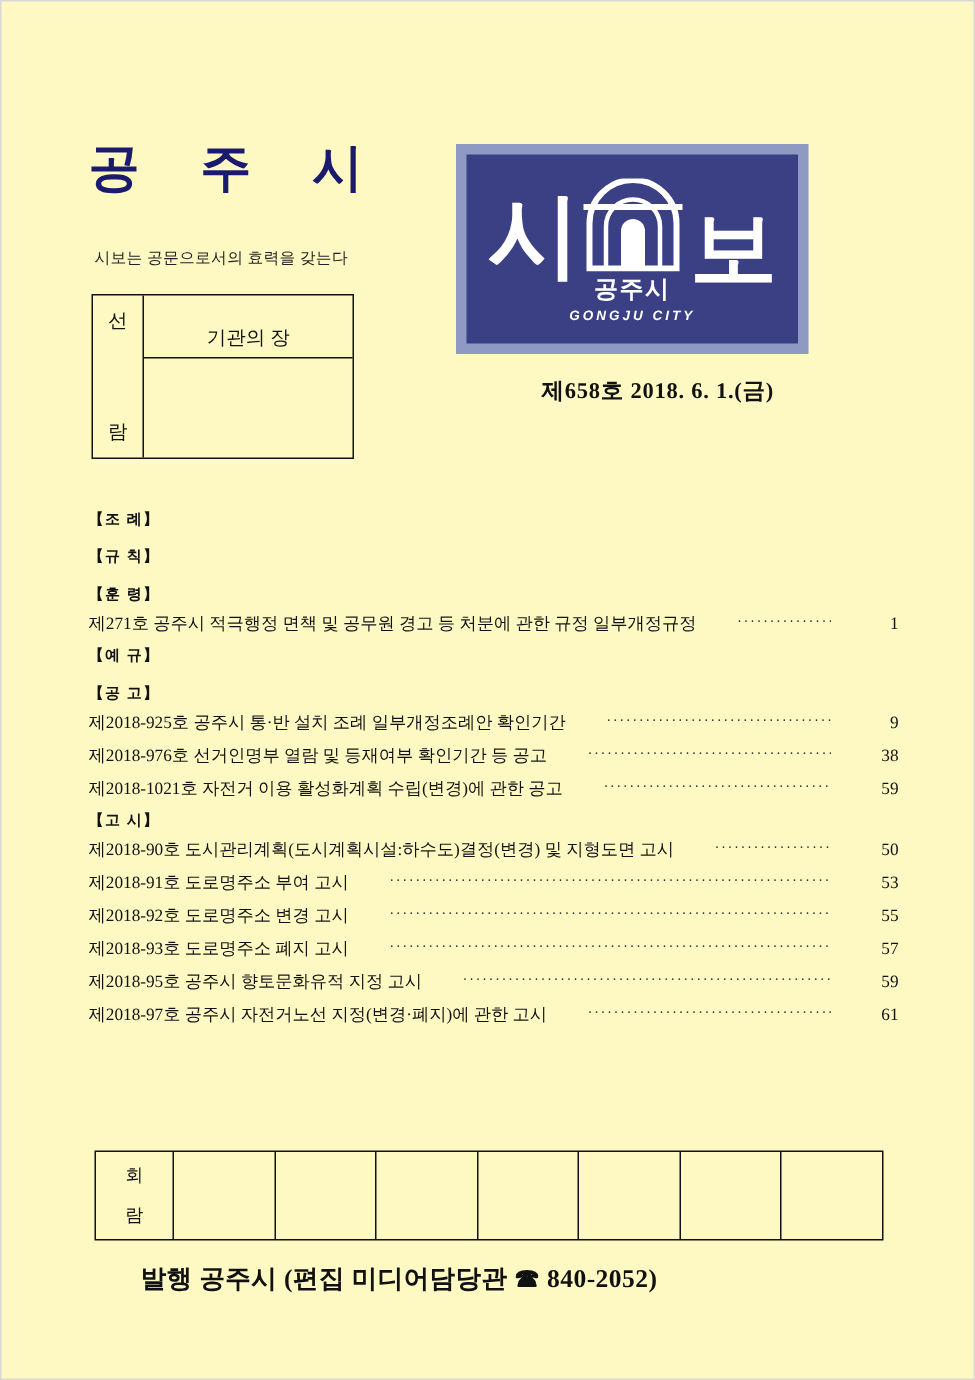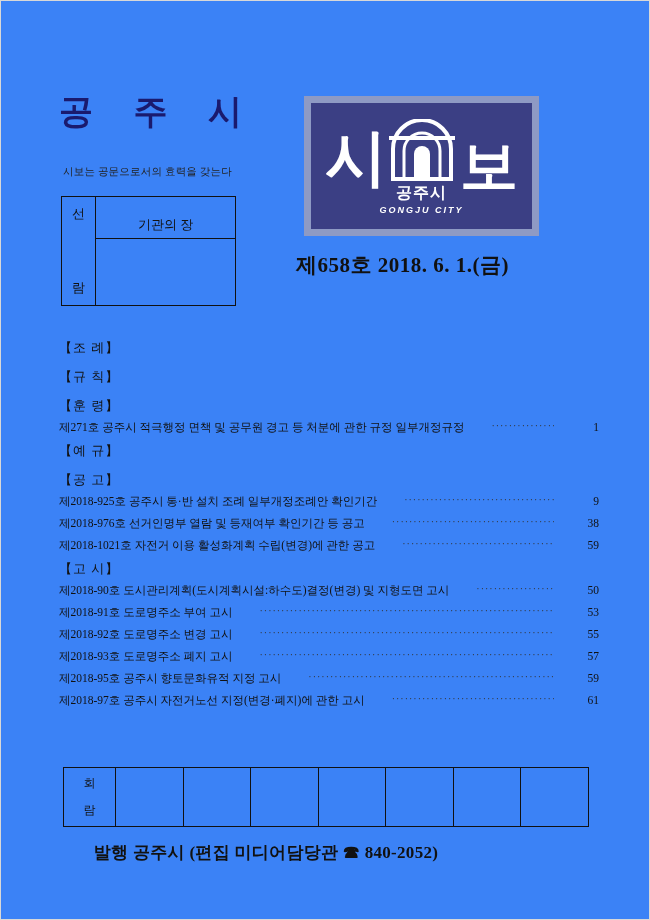--- a/index.html
+++ b/index.html
@@ -15,21 +15,21 @@
     position: relative;
     overflow: hidden;
   }
   .page {
     position: absolute;
     left: 0; top: 0;
     width: 650px;
     height: 920px;
     border: 1px solid #d8d8d8;
     box-sizing: border-box;
-    background: #3b82f6;
+    background: #fef9c3;
   }
 
   
   .masthead {
     position: absolute;
     left: 0; top: 60px;
     width: 650px;
     height: 250px;
   }
   .gongju-title {
@@ -160,39 +160,40 @@
     font-weight: bold;
     color: #ffffff;
     letter-spacing: 2px;
     font-family: "Liberation Sans", sans-serif;
     white-space: nowrap;
     font-style: italic;
   }
 
   .issue-line {
     position: absolute;
-    left: 295px;
+    left: 320px;
     top: 190px;
     width: 235px;
-    font-size: 21px;
+    text-align: center;
+    font-size: 15px;
     font-weight: bold;
     letter-spacing: 0.5px;
     white-space: nowrap;
   }
 
   
   .toc {
     position: absolute;
     left: 58px;
     top: 338px;
     width: 540px;
   }
   .toc-heading {
-    font-size: 13px;
-    font-weight: normal;
+    font-size: 10px;
+    font-weight: bold;
     margin: 0 0 5px 0;
     letter-spacing: 1px;
   }
   .toc-row {
     display: flex;
     align-items: baseline;
     font-size: 11.5px;
     margin: 0 0 7px 0;
     white-space: nowrap;
     gap: 20px;

